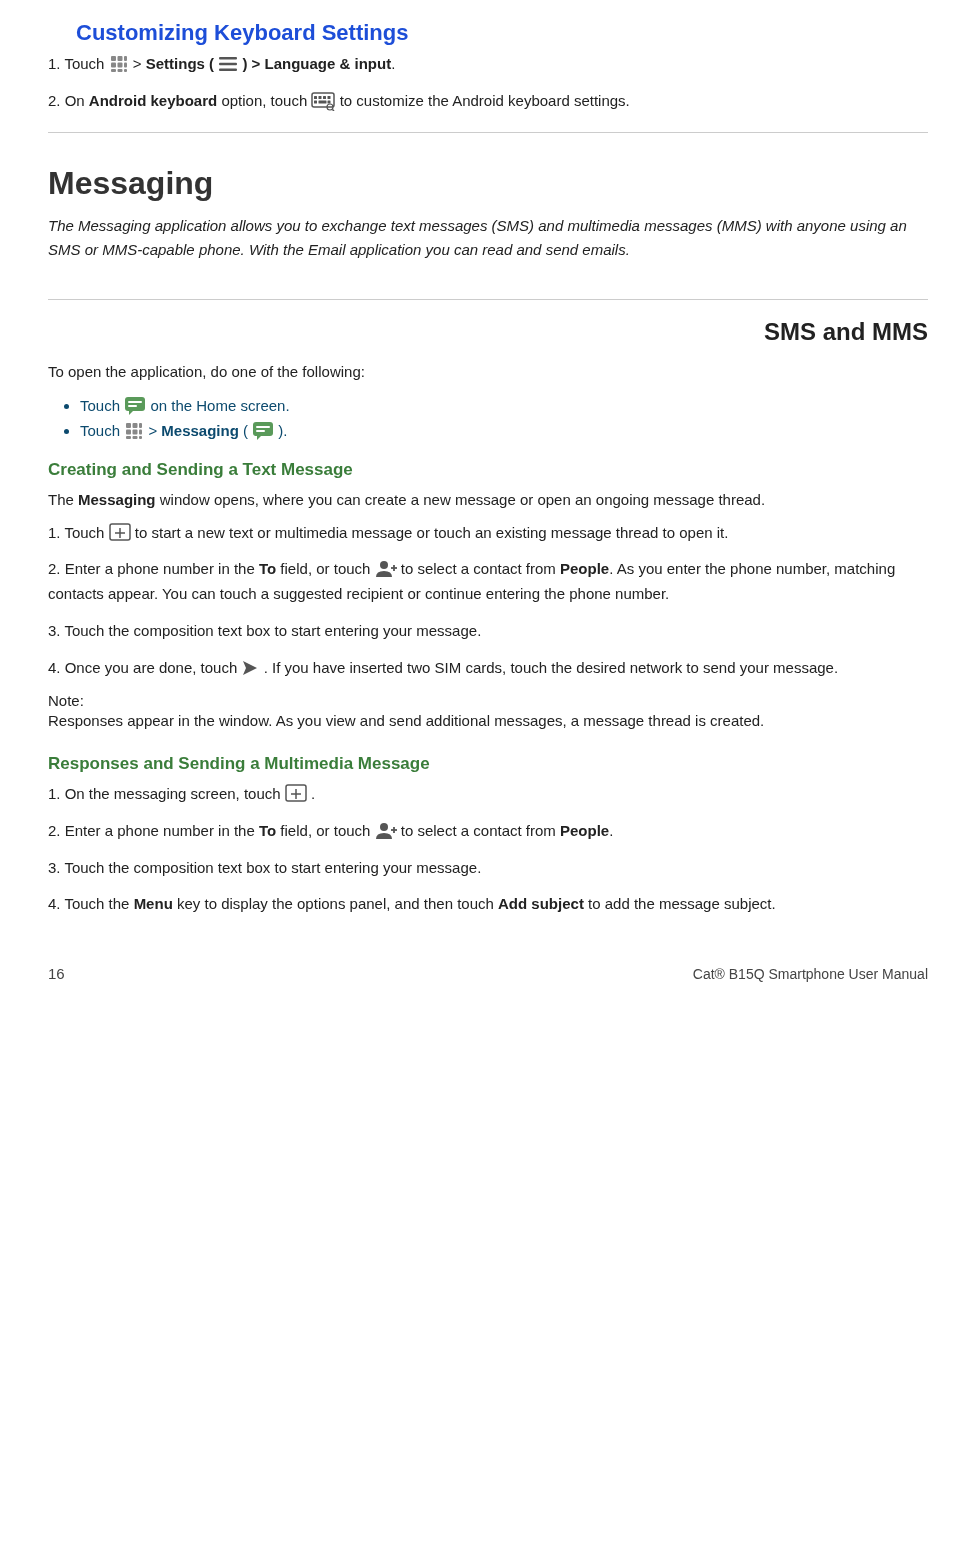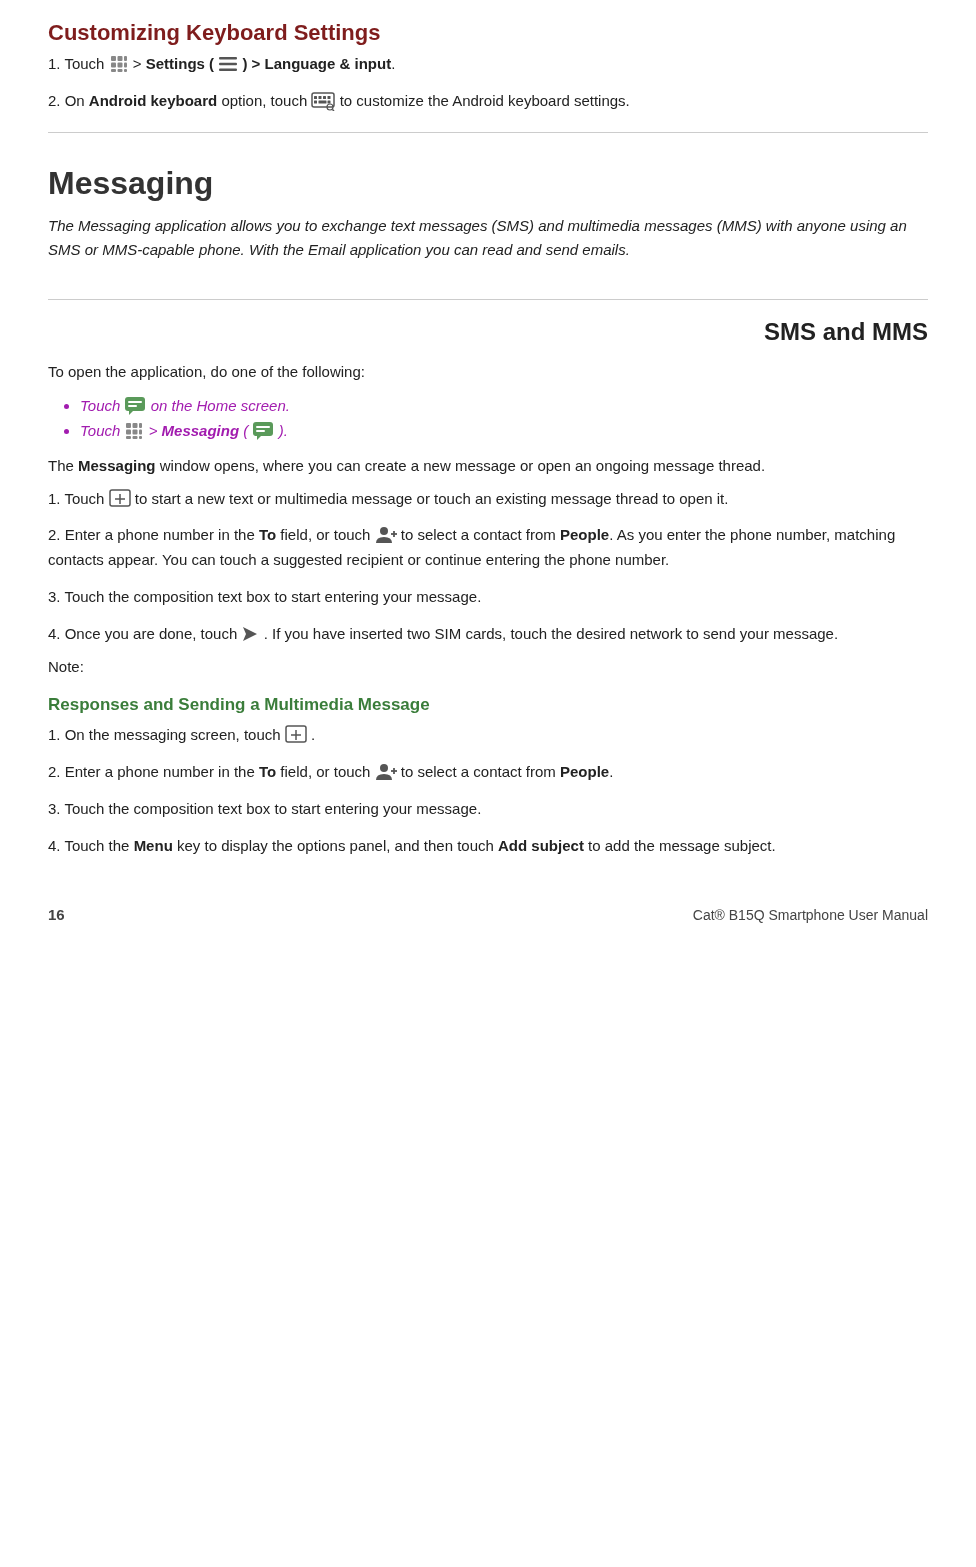--- a/index.html
+++ b/index.html
@@ -8,22 +8,23 @@
       font-size: 15px;
       color: #222;
       background: #fff;
       width: 976px;
       min-height: 1567px;
       padding: 20px 48px 40px 48px;
     }
     .section-title-main {
       font-size: 22px;
       font-weight: bold;
-      color: #7f1d1d;
+      color: #1d4ed8;
       margin-bottom: 6px;
+      margin-left: 28px;
     }
     .step-line {
       margin-bottom: 10px;
       line-height: 1.6;
     }
     .step-line b, .step-line strong {
       font-weight: bold;
     }
     .messaging-section-title {
       font-size: 32px;
@@ -61,22 +62,21 @@
       margin-bottom: 8px;
     }
     .bullet-list {
       list-style: disc;
       margin-left: 32px;
       margin-bottom: 10px;
     }
     .bullet-list li {
       font-size: 15px;
       line-height: 1.7;
-      color: #a21caf;
-      font-style: italic;
+      color: #0c4a6e;
     }
     .numbered-step {
       font-size: 15px;
       line-height: 1.65;
       color: #222;
       margin-bottom: 12px;
       padding-left: 0;
     }
     .indent-block {
       margin-left: 28px;
@@ -101,21 +101,21 @@
       position: relative;
       margin-top: 48px;
       font-size: 14px;
       color: #444;
       border-top: none;
       display: flex;
       justify-content: space-between;
       align-items: center;
     }
     .footer-page {
-      font-weight: bold;
+      font-weight: normal;
       font-size: 15px;
     }
     .footer-title {
       font-size: 14px;
       color: #444;
     }
     svg.inline-icon {
       vertical-align: middle;
       position: relative;
       top: -1px;
@@ -220,20 +220,21 @@
           <polygon points="5,15 5,19 9,15" fill="#5a9a5a"></polygon>
           <rect x="4" y="5" width="14" height="2" rx="1" fill="#fff"></rect>
           <rect x="4" y="9" width="9" height="2" rx="1" fill="#fff"></rect>
         </svg>
         <span>).</span>
       </li>
     </ul>
   </div>
 
   <div>
+    <div class="sub-heading">Creating and Sending a Text Message</div>
     <p class="body-text">
       The <strong>Messaging</strong> window opens, where you can create a new message or open an ongoing message thread.
     </p>
 
     <div class="numbered-step">
       <span>1. Touch </span>
       
       <svg class="inline-icon" width="22" height="20" viewBox="0 0 22 20">
         <rect x="1" y="1" width="20" height="16" rx="2" fill="none" stroke="#555" stroke-width="1.5"></rect>
         <line x1="6" y1="10" x2="16" y2="10" stroke="#555" stroke-width="1.5"></line>
@@ -262,20 +263,21 @@
       <span>4. Once you are done, touch </span>
       
       <svg class="inline-icon" width="18" height="18" viewBox="0 0 18 18">
         <polygon points="2,2 16,9 2,16 5,9" fill="#555"></polygon>
       </svg>
       <span>. If you have inserted two SIM cards, touch the desired network to send your message.</span>
     </div>
 
     <div style="margin-top:8px;">
       <span class="note-label">Note:</span>
+      <p class="note-text">Responses appear in the window. As you view and send additional messages, a message thread is created.</p>
     </div>
   </div>
 
   <div style="margin-top:20px;">
     <div class="sub-heading">Responses and Sending a Multimedia Message</div>
 
     <div class="numbered-step">
       <span>1. On the messaging screen, touch </span>
       <svg class="inline-icon" width="22" height="20" viewBox="0 0 22 20">
         <rect x="1" y="1" width="20" height="16" rx="2" fill="none" stroke="#555" stroke-width="1.5"></rect>

